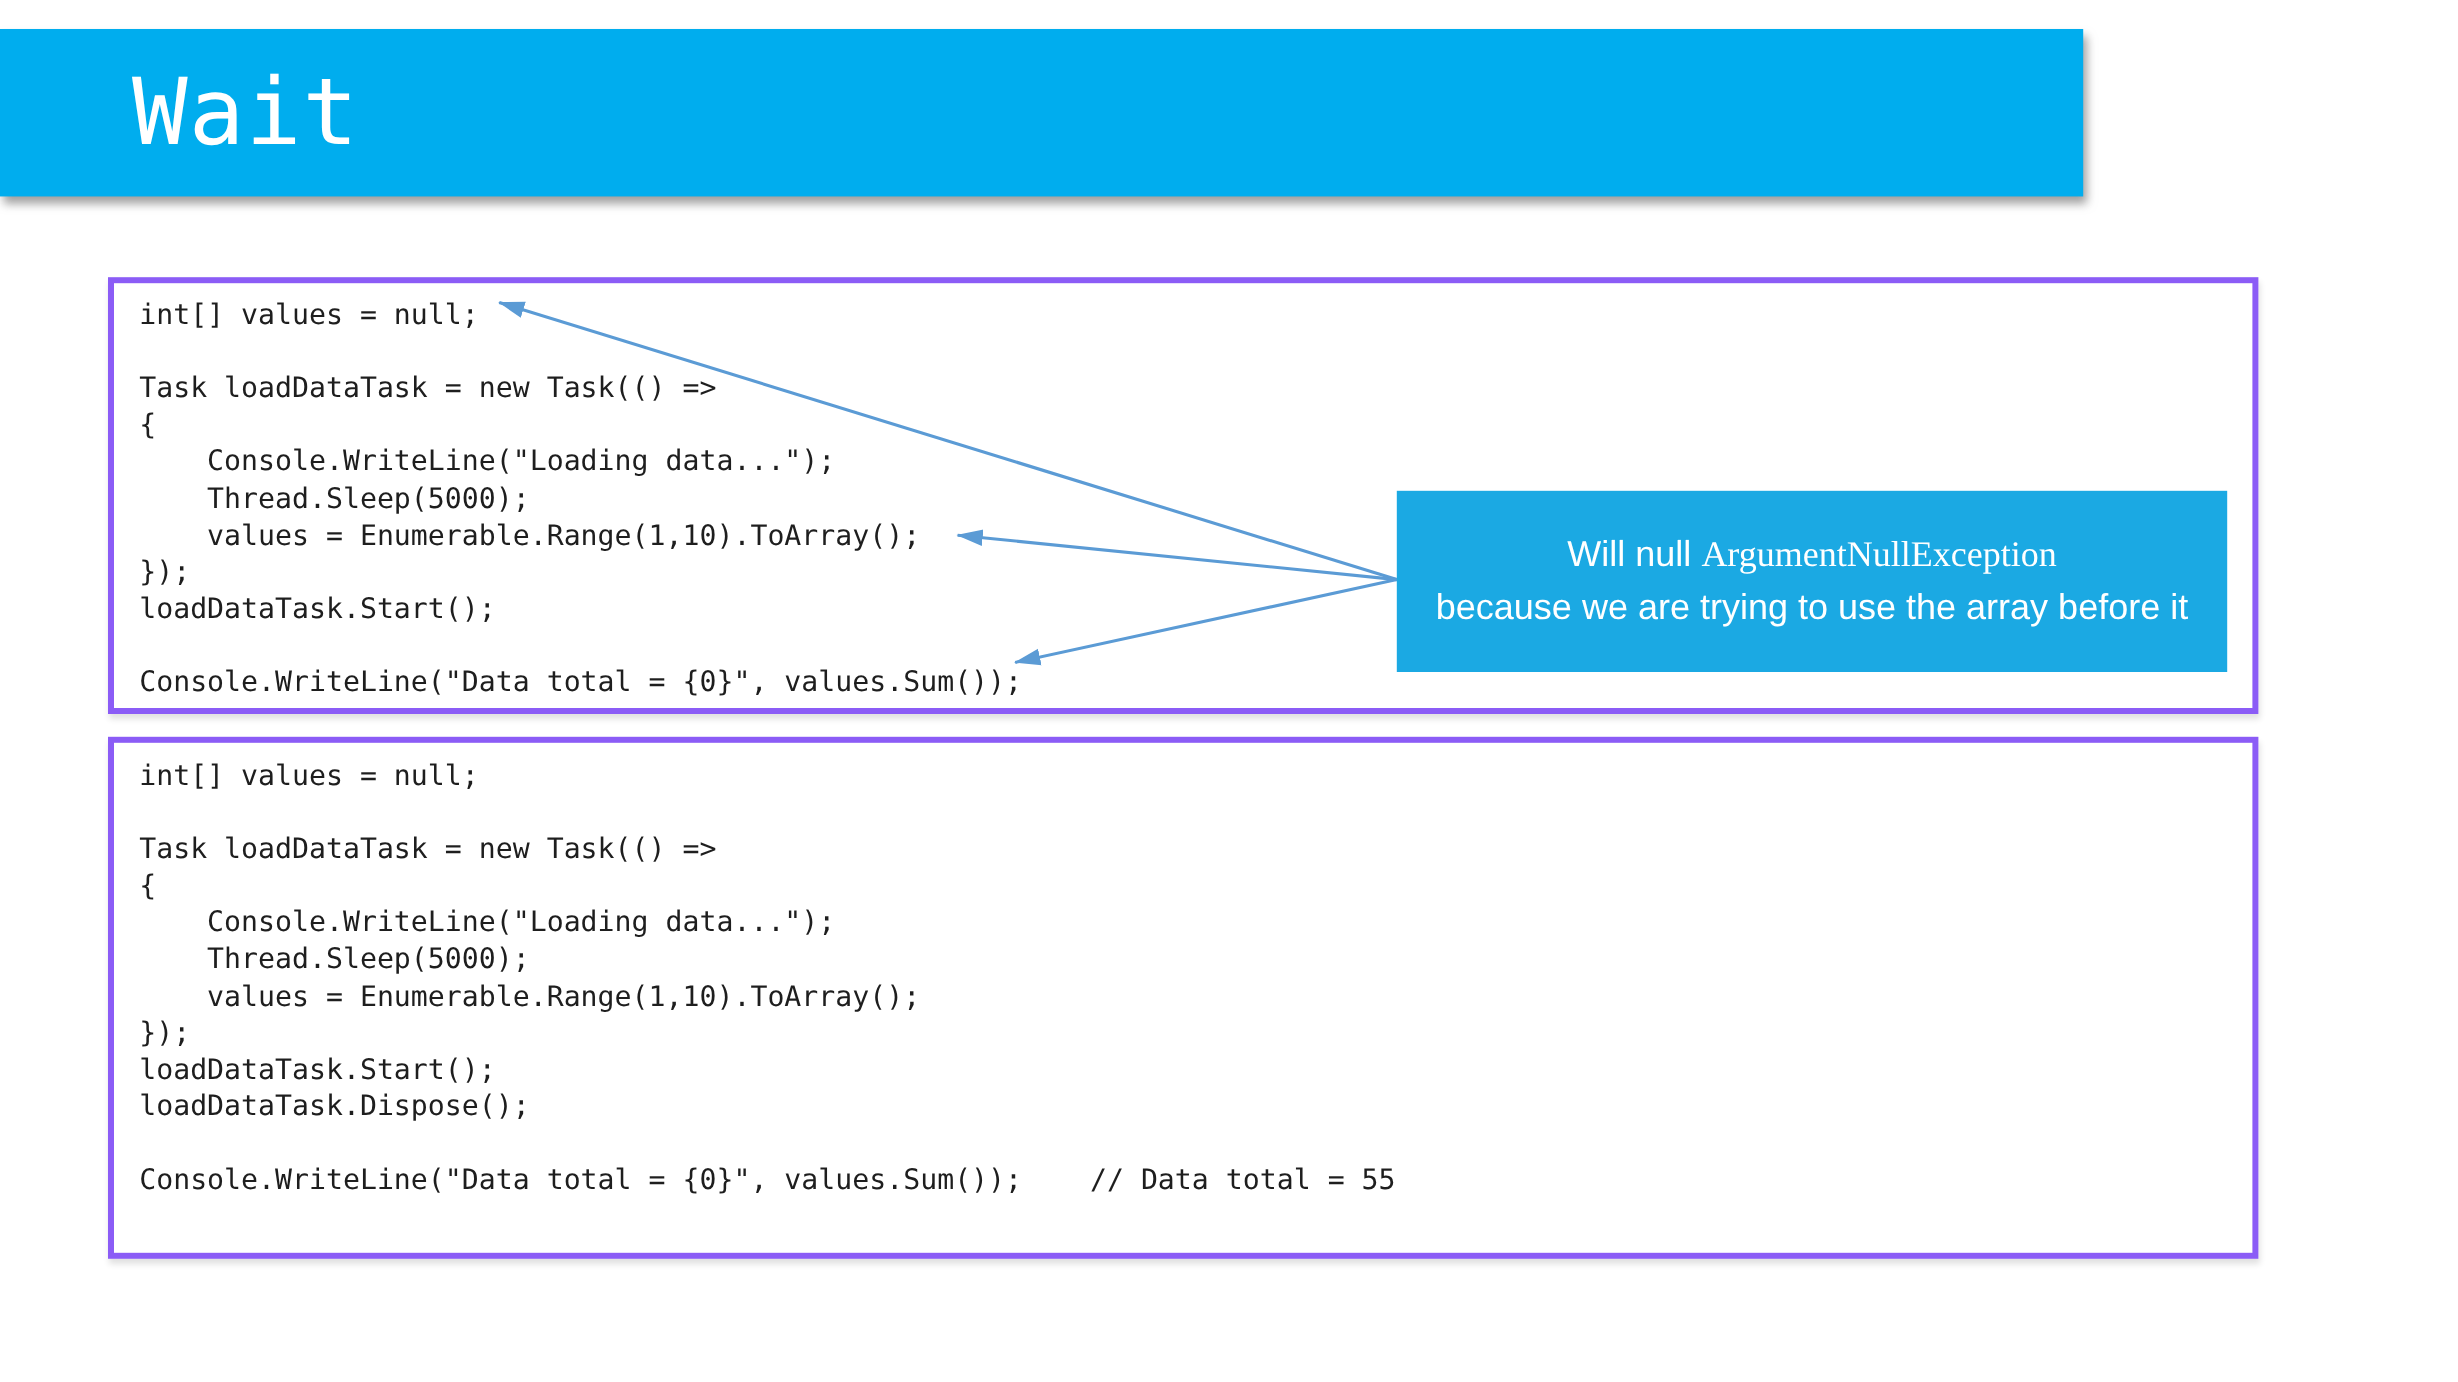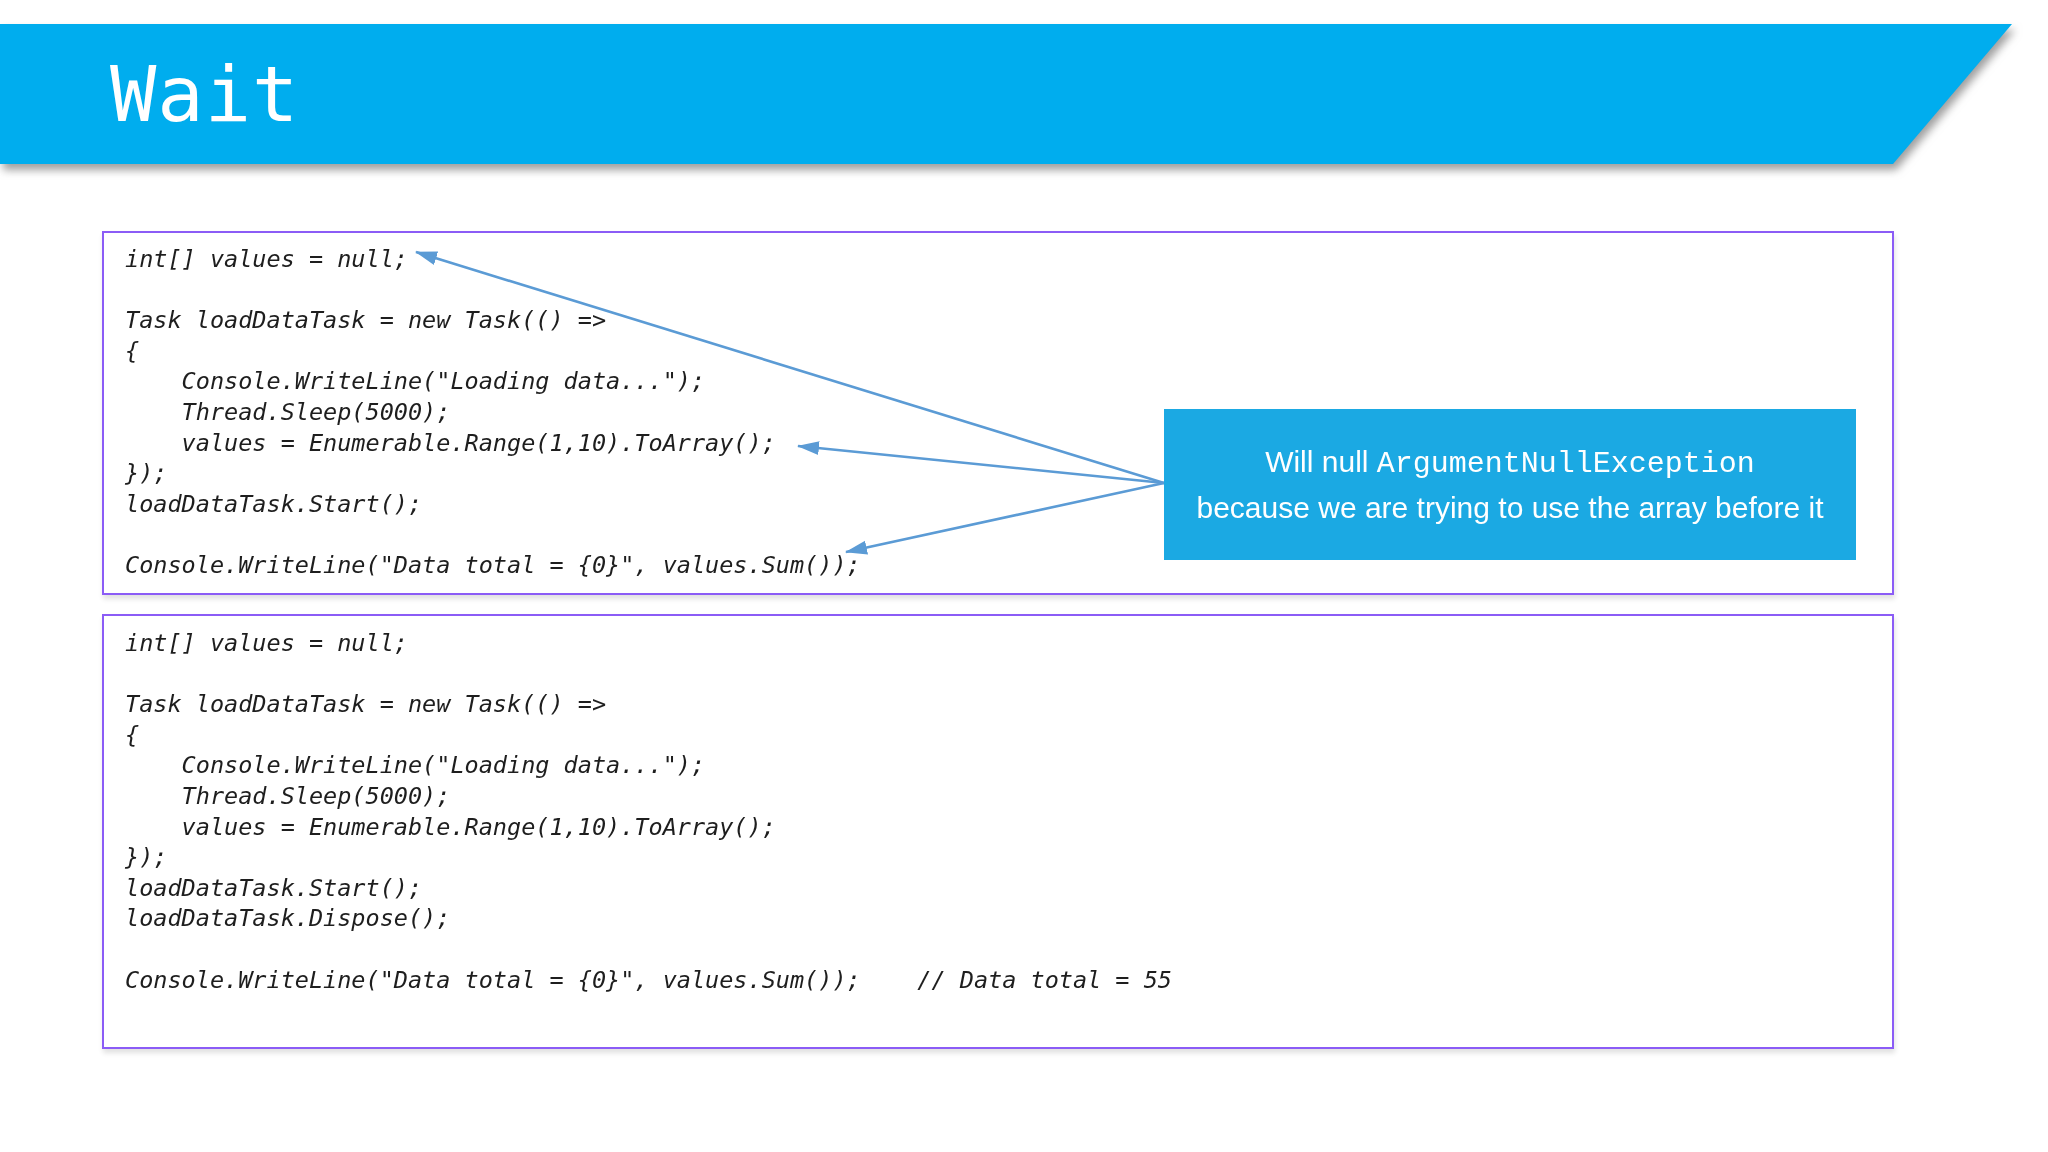--- a/index.html
+++ b/index.html
@@ -9,21 +9,21 @@
     height: 1152px;
     background: #ffffff;
     overflow: hidden;
     font-family: "Liberation Sans", sans-serif;
   }
 
   
   .banner-shadow {
     position: absolute;
     left: 0; top: 24px;
-    width: 2048px; height: 140px;
+    width: 1736px; height: 140px;
     filter: drop-shadow(3px 6px 4px rgba(80,80,80,0.55));
     z-index: 4;
   }
   .banner {
     width: 100%; height: 100%;
     background: #00ADEE;
     clip-path: polygon(0 0, 2012px 0, 1893px 100%, 0 100%);
     display: flex;
     align-items: center;
   }
@@ -34,32 +34,31 @@
     font-weight: normal;
     font-size: 77px;
     line-height: 1;
     color: #ffffff;
     letter-spacing: 1px;
   }
 
   
   .code-block {
     position: absolute;
-    left: 102px;
+    left: 90px;
     width: 1792px;
     background: #ffffff;
-    border: 2px solid #8b5cf6;
+    border: 5px solid #8b5cf6;
     box-shadow: 1px 4px 5px rgba(0,0,0,0.12);
     box-sizing: border-box;
     padding: 11px 10px 0 21px;
     font-family: "DejaVu Sans Mono", monospace;
     font-size: 23.5px;
     color: #1e1e1e;
     z-index: 1;
-    font-style: italic;
   }
   .code-block.top    { top: 231px; height: 364px; }
   .code-block.bottom { top: 614px; height: 435px; padding-top: 12px; }
   .code-line {
     white-space: pre;
     height: 30.6px;
     line-height: 30.6px;
   }
 
   
@@ -72,21 +71,21 @@
     display: flex;
     flex-direction: column;
     justify-content: center;
     align-items: center;
     text-align: center;
     font-size: 30px;
     line-height: 44px;
     z-index: 3;
   }
   .callout .mono {
-    font-family: Liberation Mono, monospace;
+    font-family: Liberation Serif, serif;
     font-size: 30px;
   }
   .callout-line { white-space: pre; }
 
   
   .arrows {
     position: absolute;
     left: 0; top: 0;
     width: 2048px; height: 1152px;
     z-index: 2;

